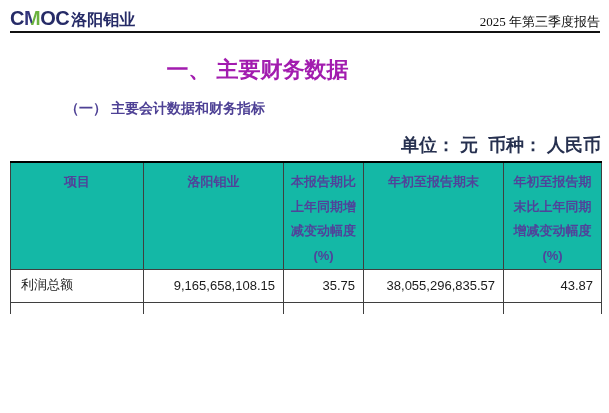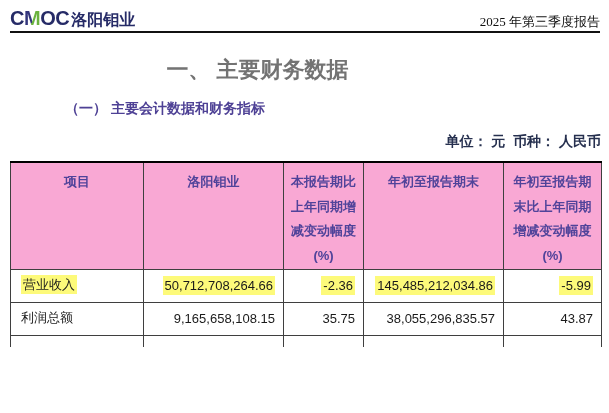--- a/index.html
+++ b/index.html
@@ -37,32 +37,32 @@
   .report-title {
     font-family: "Liberation Serif", serif;
     font-size: 13px; font-weight: 400; color: #111111;
     white-space: pre;
   }
 
   
   .section-title {
     position: absolute; top: 55px; left: 0; width: 515px;
     text-align: center;
-    font-size: 22px; font-weight: 700; color: #737373;
+    font-size: 22px; font-weight: 700; color: #a21caf;
     white-space: pre;
   }
   .subsection-title {
     position: absolute; top: 100px; left: 18px;
     font-size: 14px; font-weight: 700; color: #4e4195;
     white-space: pre;
     margin-left: 47px;
   }
   .unit-note {
     position: absolute; top: 133px; right: 8px;
-    font-size: 14px; font-weight: 700; color: #26304f;
+    font-size: 18px; font-weight: 700; color: #26304f;
     white-space: pre;
   }
 
   
   table.fin {
     position: absolute; top: 161px; left: 10px;
     width: 591px;
     border-collapse: collapse;
     table-layout: fixed;
     border-top: 2px solid #000000;
@@ -72,21 +72,21 @@
   table.fin col.c3 { width: 80px; }
   table.fin col.c4 { width: 140px; }
   table.fin col.c5 { width: 98px; }
 
   table.fin th, table.fin td {
     border: 1px solid #3f3f3f;
     font-size: 13px;
     overflow: hidden;
   }
   table.fin thead th {
-    background: #f9a8d4;
+    background: #14b8a6;
     color: #50439a;
     font-weight: 700;
     vertical-align: top;
     text-align: center;
     padding: 7px 5px 0 5px;
     line-height: 1.9;
     height: 84px;
   }
   table.fin tbody td { background: #ffffff; vertical-align: middle; }
   td.item-cell { text-align: left; padding: 4px 4px 4px 10px; line-height: 1.75; }
@@ -128,27 +128,20 @@
     <tr>
       <th>项目</th>
       <th>洛阳钼业</th>
       <th>本报告期比上年同期增减变动幅度(%)</th>
       <th>年初至报告期末</th>
       <th>年初至报告期末比上年同期增减变动幅度(%)</th>
     </tr>
   </thead>
   <tbody>
     <tr class="row-std">
-      <td class="item-cell"><mark class="hl">营业收入</mark></td>
-      <td class="num-cell"><mark class="hl">50,712,708,264.66</mark></td>
-      <td class="num-cell"><mark class="hl">-2.36</mark></td>
-      <td class="num-cell"><mark class="hl">145,485,212,034.86</mark></td>
-      <td class="num-cell"><mark class="hl">-5.99</mark></td>
-    </tr>
-    <tr class="row-std">
       <td class="item-cell">利润总额</td>
       <td class="num-cell">9,165,658,108.15</td>
       <td class="num-cell">35.75</td>
       <td class="num-cell">38,055,296,835.57</td>
       <td class="num-cell">43.87</td>
     </tr>
     <tr class="row-partial">
       <td></td>
       <td></td>
       <td></td>

